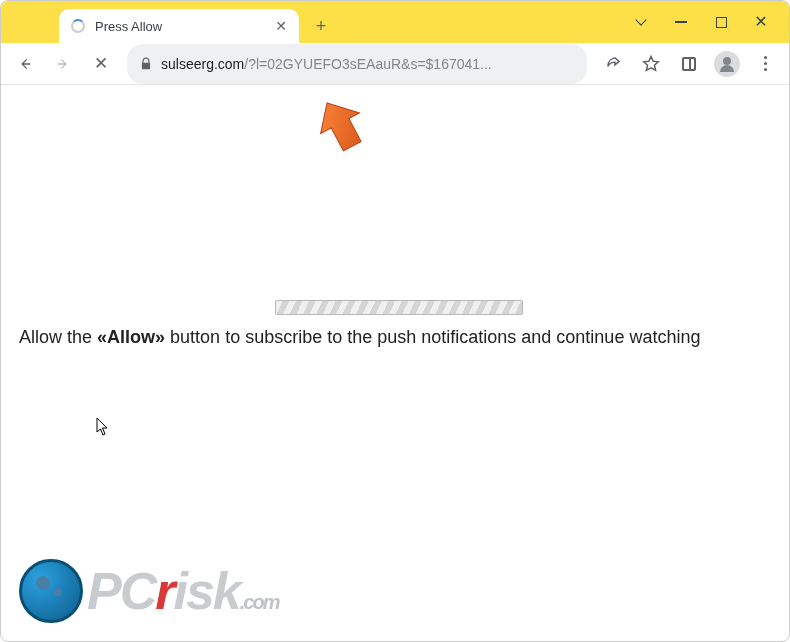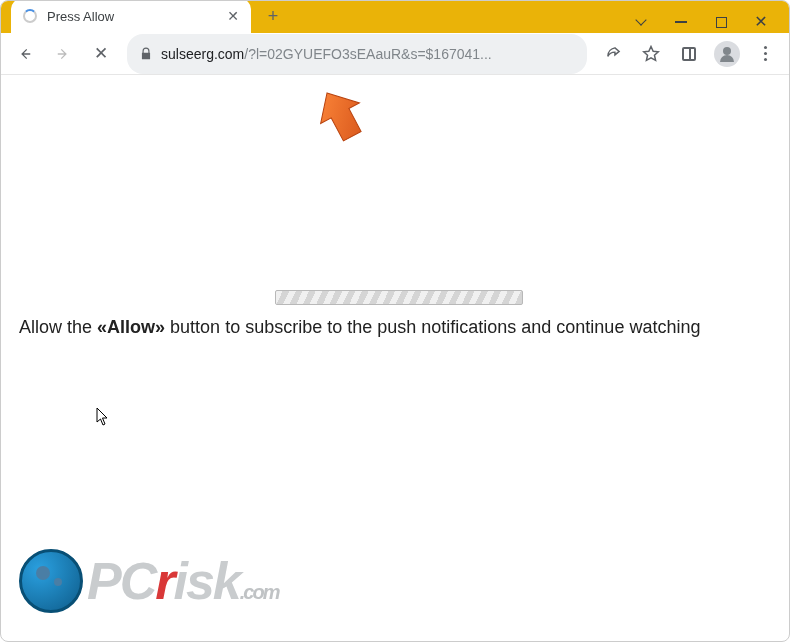--- a/index.html
+++ b/index.html
@@ -1,18 +1,18 @@
 <!DOCTYPE html>
 <html><head>
 <meta charset="utf-8">
 <style>
 * { margin: 0; padding: 0; box-sizing: border-box; font-family: "Segoe UI", Arial, sans-serif; }
 body { width: 790px; height: 642px; background: #fff; position: relative; overflow: hidden; border: 1px solid #ccc; border-radius: 8px; }
 
-.titlebar { height: 32px; background: #eab308; display: flex; align-items: flex-end; position: relative; }
+.titlebar { height: 42px; background: #fde047; display: flex; align-items: flex-end; position: relative; padding-left: 48px; }
 .tab { background: #fff; border-radius: 10px 10px 0 0; height: 34px; margin-left: 10px; display: flex; align-items: center; padding: 0 10px 0 12px; min-width: 240px; position: relative; }
 .tab-spinner { width: 14px; height: 14px; border: 2px solid #ccc; border-top-color: #4a90e2; border-radius: 50%; margin-right: 10px; animation: spin 1s linear infinite; }
 @keyframes spin { to { transform: rotate(360deg); } }
 .tab-title { font-size: 13px; color: #3c4043; flex: 1; }
 .tab-close { width: 16px; height: 16px; display: flex; align-items: center; justify-content: center; color: #5f6368; font-size: 14px; cursor: pointer; border-radius: 50%; }
 .new-tab { width: 28px; height: 28px; margin: 0 0 3px 8px; display: flex; align-items: center; justify-content: center; color: #5f6368; font-size: 18px; cursor: pointer; border-radius: 50%; }
 .win-controls { position: absolute; right: 6px; top: 0; height: 42px; display: flex; align-items: center; gap: 24px; padding-right: 14px; }
 .win-btn { width: 16px; height: 16px; display: flex; align-items: center; justify-content: center; color: #3c4043; cursor: pointer; }
 .chevron { display: inline-block; width: 8px; height: 8px; border-left: 1.5px solid #3c4043; border-bottom: 1.5px solid #3c4043; transform: rotate(-45deg); margin-top: -4px; }
 .minline { width: 12px; height: 1.5px; background: #3c4043; }

